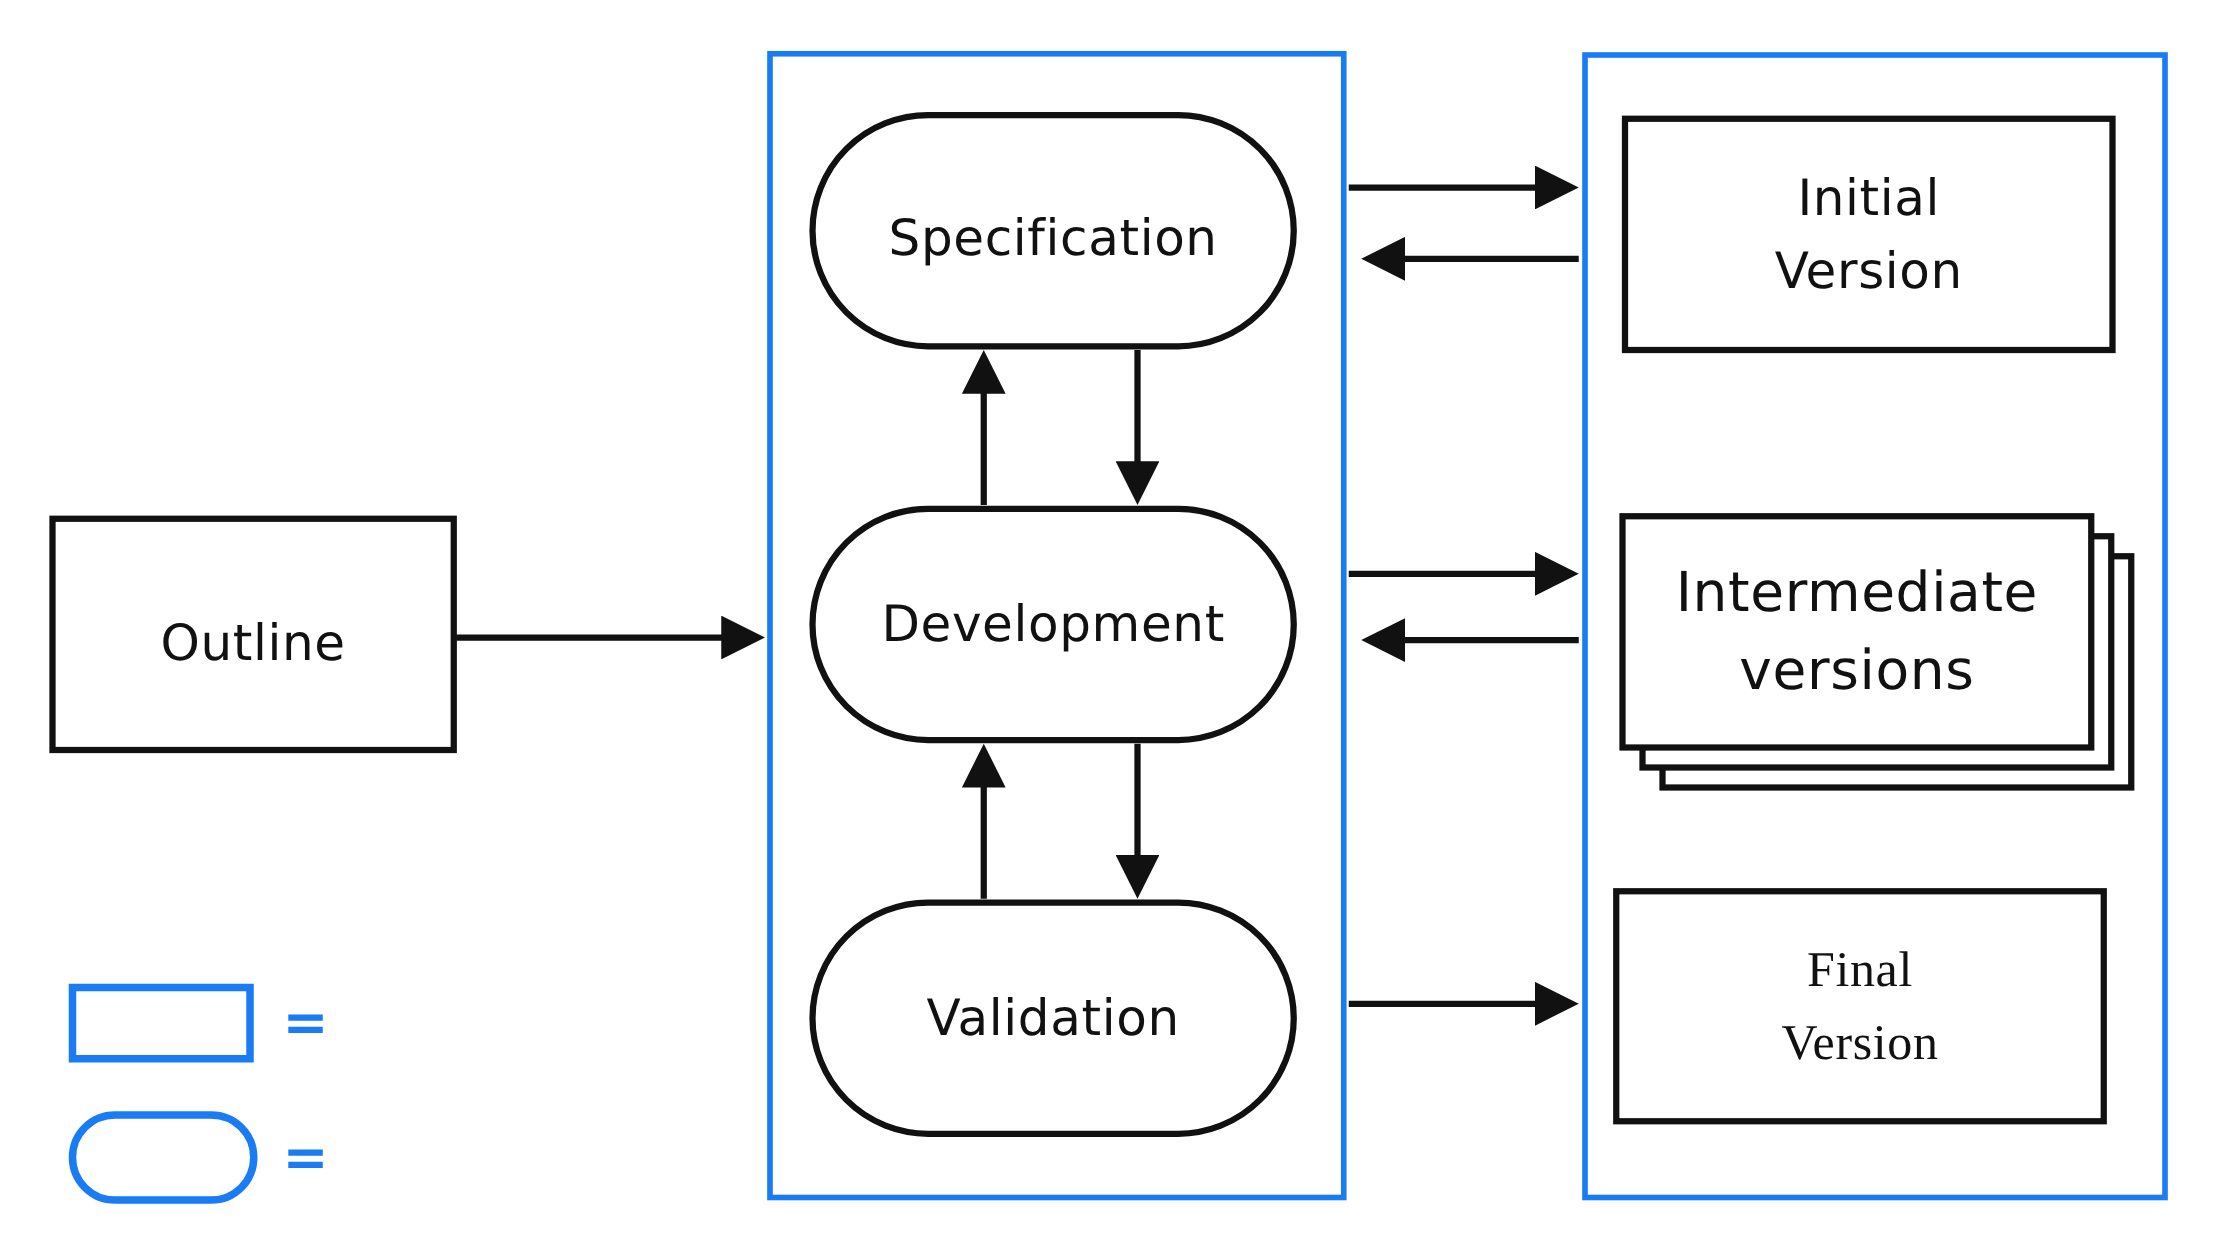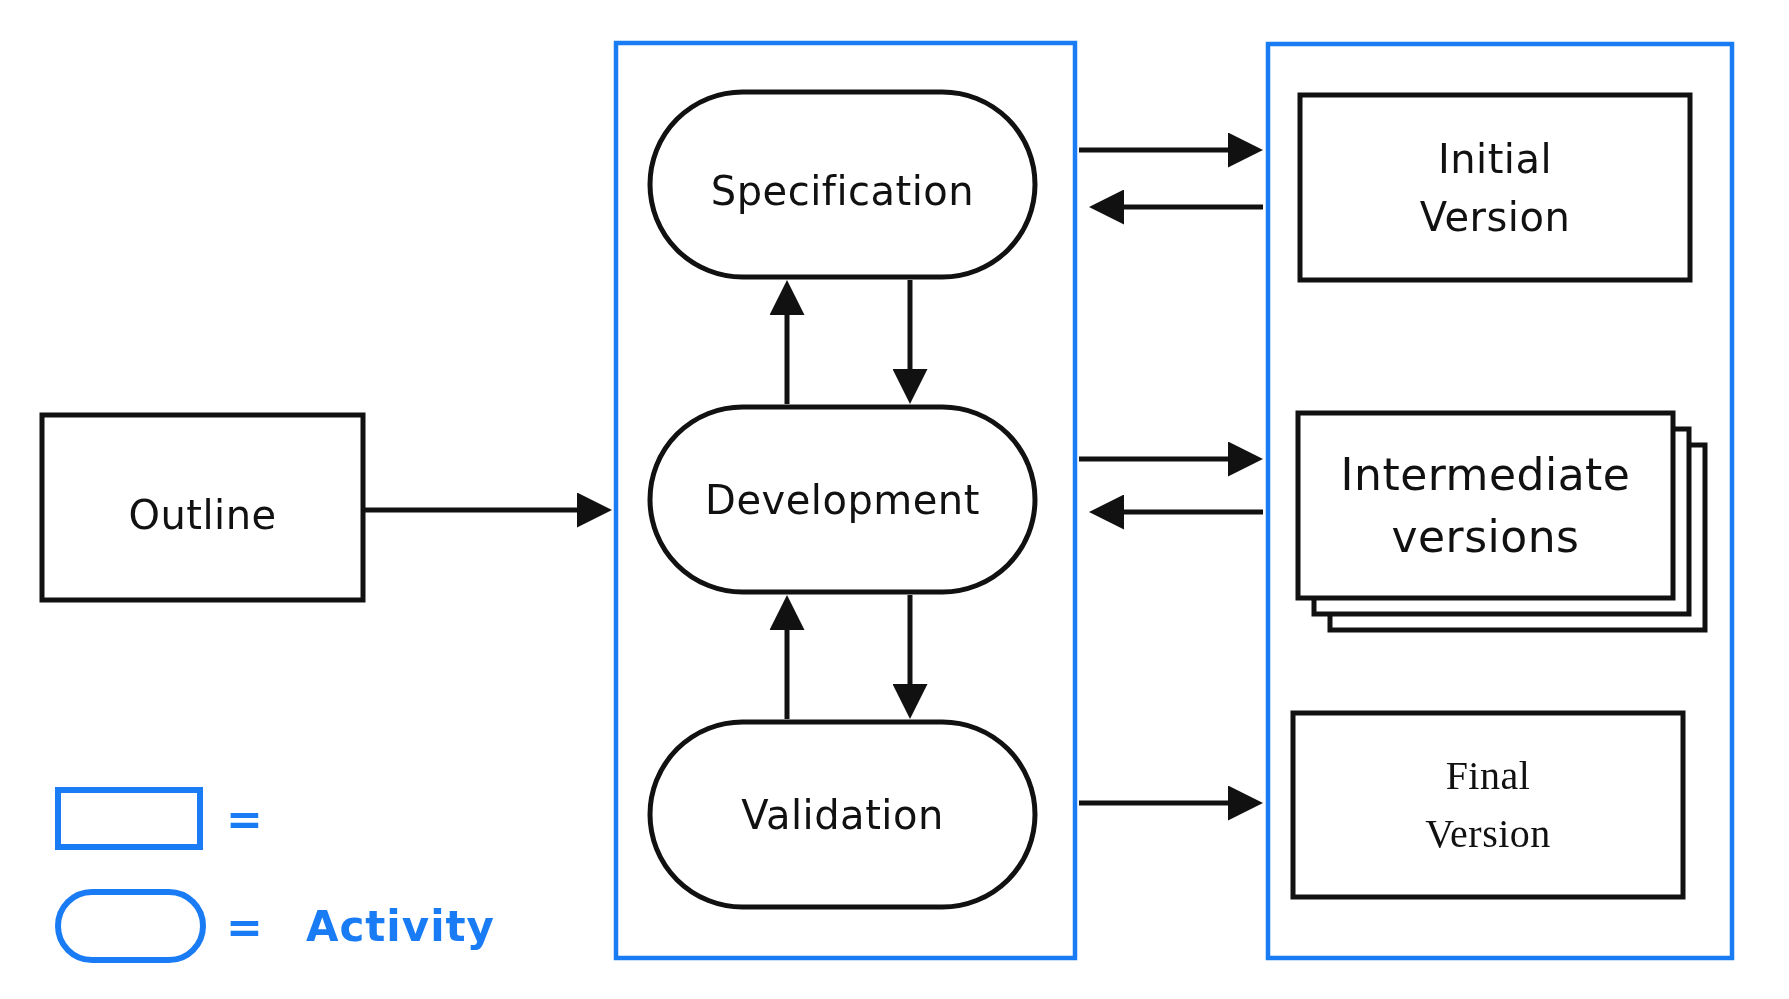--- a/index.html
+++ b/index.html
@@ -118,16 +118,15 @@
   <div class="label two-line" style="left:1293px; top:713px; width:390px; height:184px;font-family:Liberation Serif, serif;">
     <span>Final</span>
     <span>Version</span>
   </div>
 
   <div class="legend-row" style="left:226px; top:790px; height:57px;">
     <span class="equals">=</span>
   </div>
   <div class="legend-row" style="left:226px; top:892px; height:68px;">
     <span class="equals">=</span>
-    <span>Activity</span>
   </div>
 
 </div>
 
 </body></html>

